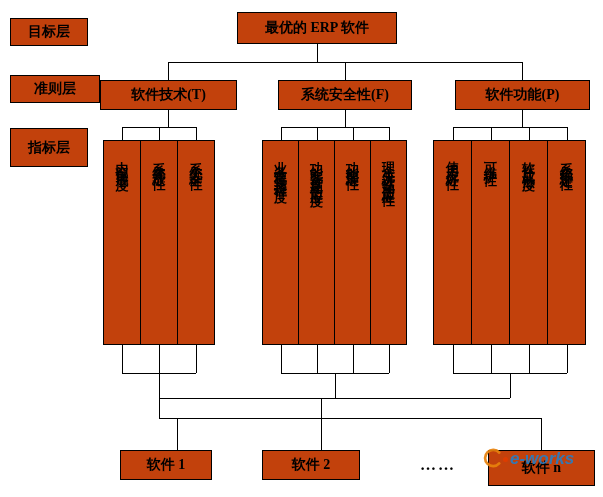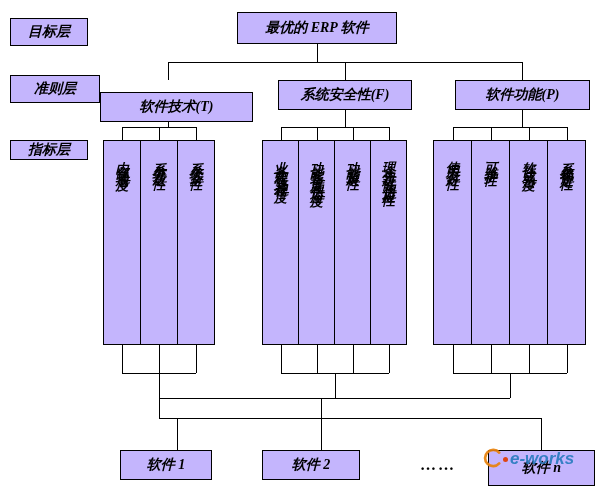--- a/index.html
+++ b/index.html
@@ -2,23 +2,23 @@
 <html><head>
 <meta charset="utf-8">
 <style>
   html,body{margin:0;padding:0;background:#ffffff;}
   .canvas{
     position:relative;width:603px;height:497px;background:#fff;
     font-family:"Liberation Serif", serif;color:#000;overflow:hidden;
   }
   .lines{position:absolute;left:0;top:0;width:603px;height:497px;}
   .box{
-    position:absolute;border:1px solid #000;background:#c4b5fd;box-sizing:border-box;
+    position:absolute;border:1px solid #000;background:#c2410c;box-sizing:border-box;
     display:flex;align-items:center;justify-content:center;
-    font-size:14px;white-space:nowrap;font-style:italic;
+    font-size:14px;white-space:nowrap;
   }
   .hd{font-weight:bold;}
   .tall{align-items:flex-start;padding-top:10px;}
   .tall span{
     writing-mode:vertical-rl;text-orientation:upright;
     font-size:13px;letter-spacing:4px;line-height:1;font-weight:bold;white-space:normal;
   }
   .ellipsis{
     position:absolute;left:396px;top:452px;width:84px;height:26px;
     display:flex;align-items:center;justify-content:center;
@@ -49,25 +49,25 @@
 
     <path d="M122 345 V373 M159 345 V373 M196 345 V373 M122 373 H196 M159 373 V398" stroke="#000" stroke-width="1" fill="none"></path>
     <path d="M281 345 V373 M317 345 V373 M353 345 V373 M389 345 V373 M281 373 H389 M335 373 V398" stroke="#000" stroke-width="1" fill="none"></path>
     <path d="M453 345 V373 M491 345 V373 M529 345 V373 M567 345 V373 M453 373 H567 M510 373 V398" stroke="#000" stroke-width="1" fill="none"></path>
 
     <path d="M159 398 H510 M159 398 V418 M321 398 V418 M159 418 H541 M177 418 V450 M321 418 V450 M541 418 V450" stroke="#000" stroke-width="1" fill="none"></path>
   </svg>
 
   <div class="box hd" style="left:10px;top:18px;width:78px;height:28px">目标层</div>
   <div class="box hd" style="left:10px;top:75px;width:90px;height:28px">准则层</div>
-  <div class="box hd" style="left:10px;top:140px;width:78px;height:20px">指标层</div>
+  <div class="box hd" style="left:10px;top:128px;width:78px;height:39px">指标层</div>
 
   <div class="box hd" style="left:237px;top:12px;width:160px;height:32px">最优的 ERP 软件</div>
 
-  <div class="box hd" style="left:100px;top:92px;width:153px;height:30px">软件技术(T)</div>
+  <div class="box hd" style="left:100px;top:80px;width:137px;height:30px">软件技术(T)</div>
   <div class="box hd" style="left:278px;top:80px;width:134px;height:30px">系统安全性(F)</div>
   <div class="box hd" style="left:455px;top:80px;width:135px;height:30px">软件功能(P)</div>
 
   <div class="box tall" style="left:103px;top:140px;width:38px;height:205px">
     <span>内部集成度</span>
   </div>
   <div class="box tall" style="left:140px;top:140px;width:38px;height:205px">
     <span>系统开放性</span>
   </div>
   <div class="box tall" style="left:177px;top:140px;width:38px;height:205px">

